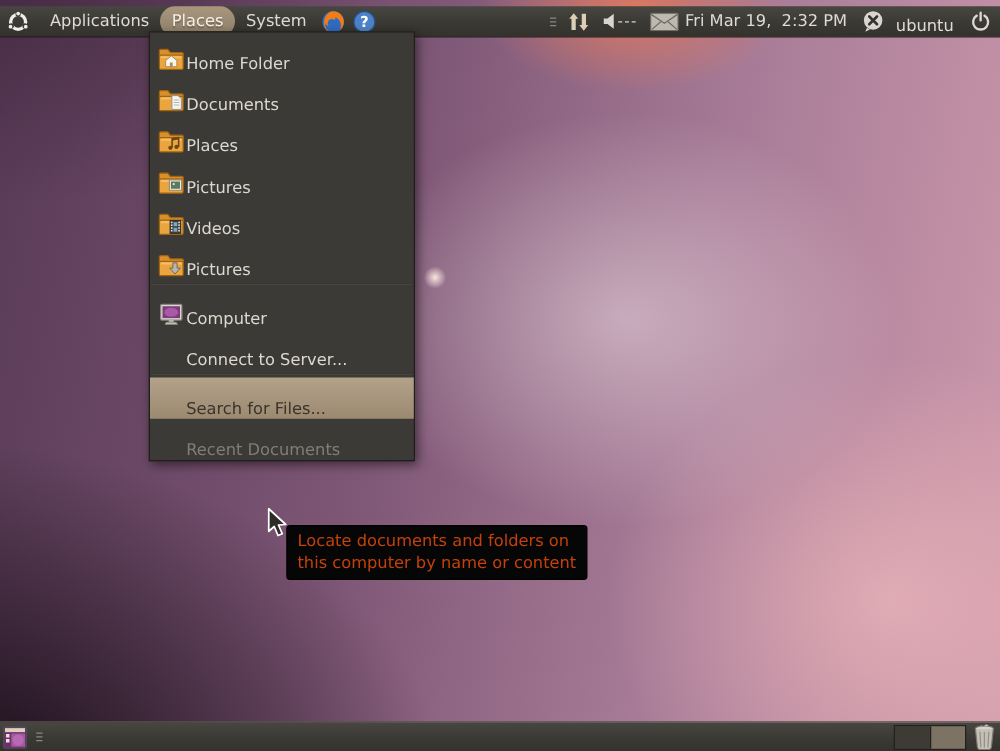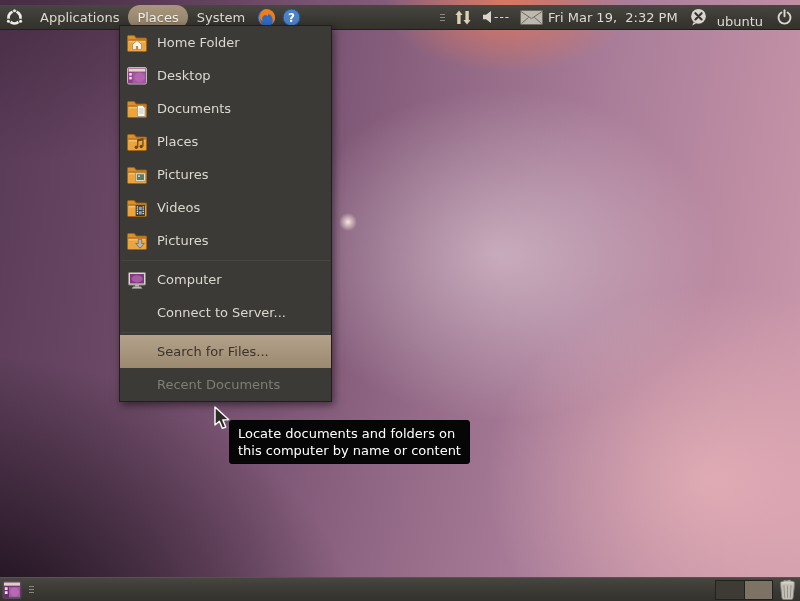--- a/index.html
+++ b/index.html
@@ -47,35 +47,35 @@
   .volume-dashes{ font-size:12px; letter-spacing:1px; margin-left:2px; color:#d9d5cd; }
 
   .places-menu{
     position:absolute; left:119px; top:25px; width:213px;
     background:#3b3a36;
     border:1px solid #211f1b;
     box-shadow:2px 3px 8px rgba(0,0,0,.5);
     z-index:6;
   }
   .menu-item{
-    height:33px; display:flex; align-items:center; gap:8px;
+    height:33px; display:flex; align-items:flex-end; 
     padding-left:5px; color:#dcd8d0; font-size:13px; cursor:default;
   }
   .menu-item.selected{
     background:linear-gradient(#b3a28a,#9b8970);
     color:#3a342c;
   }
   .menu-item.disabled{ color:#807d75; }
   .icon-slot{ width:24px; height:24px; flex:0 0 24px; display:flex; align-items:center; justify-content:center; }
   .menu-separator{ height:6px; display:flex; align-items:center; padding:0 1px; }
   .menu-separator div{ width:100%; height:1px; background:#2b2a26; border-bottom:1px solid #47453f; }
 
   .tooltip{
     position:absolute; left:229px; top:420px;
-    background:#060606; color:#ffffff;
+    background:#060606; color:#c2410c;
     border:1px solid #000; border-radius:3px;
     padding:4px 8px; font-size:13px; line-height:17px;
     z-index:10; width:max-content;
   }
 
   .cursor{ position:absolute; left:212px; top:406px; z-index:20; }
 
   .show-desktop{ display:flex; align-items:center; padding:0 3px 0 2px; height:100%; }
   .workspace-switcher{ display:flex; margin-right:2px; border:1px solid #23211d; height:20px; }
   .ws-cell{ width:28px; height:100%; background:#3e3b35; }
@@ -174,33 +174,20 @@
             <rect x="3.6" y="10" width="16.8" height="1.5" rx=".7" fill="#f3bd6b"></rect>
             <path d="M7.5 13.4 L12 9.6 L16.5 13.4 V18.4 H7.5 Z" fill="#f7f5f0" stroke="#b5854a" stroke-width=".8"></path>
             <rect x="10.9" y="15" width="2.2" height="3.4" fill="#b58a50"></rect>
           </svg>
         </span>
         <span class="menu-label">Home Folder</span>
       </div>
       <div class="menu-item">
         <span class="icon-slot">
           <svg width="24" height="24" viewBox="0 0 24 24">
-            <rect x="2.5" y="3.5" width="19" height="16.5" rx="1.5" fill="#8c4089" stroke="#bdb7c0" stroke-width="1"></rect>
-            <rect x="3.6" y="4.6" width="16.8" height="3" fill="#dfd8c5"></rect>
-            <rect x="7.6" y="8.4" width="13" height="10.8" fill="#a458a1"></rect>
-            <circle cx="14.5" cy="13.5" r="5" fill="#b866b3" opacity=".85"></circle>
-            <rect x="4.2" y="9" width="2.6" height="2.6" fill="#e8e2d2"></rect>
-            <rect x="4.2" y="12.8" width="2.6" height="2.6" fill="#e8e2d2"></rect>
-          </svg>
-        </span>
-        <span class="menu-label">Desktop</span>
-      </div>
-      <div class="menu-item">
-        <span class="icon-slot">
-          <svg width="24" height="24" viewBox="0 0 24 24">
             <path d="M2.5 5.6 q0-1.1 1.1-1.1 h5.6 l2.1 2.6 h9.2 q1.1 0 1.1 1.1 v1.4 H2.5 Z" fill="#d98f2b" stroke="#a26410" stroke-width="1"></path>
             <rect x="2.5" y="9" width="19" height="11.5" rx="1.2" fill="#eaa53e" stroke="#a26410" stroke-width="1"></rect>
             <rect x="3.6" y="10" width="16.8" height="1.5" rx=".7" fill="#f3bd6b"></rect>
             <path d="M12.5 8.5 h5 l2.6 2.6 v8.4 h-7.6 Z" fill="#f7f5f0" stroke="#94908a" stroke-width=".8"></path>
             <path d="M14 12 h4.5 M14 14 h4.5 M14 16 h4.5" stroke="#b8b4ad" stroke-width=".8"></path>
           </svg>
         </span>
         <span class="menu-label">Documents</span>
       </div>
       <div class="menu-item">

